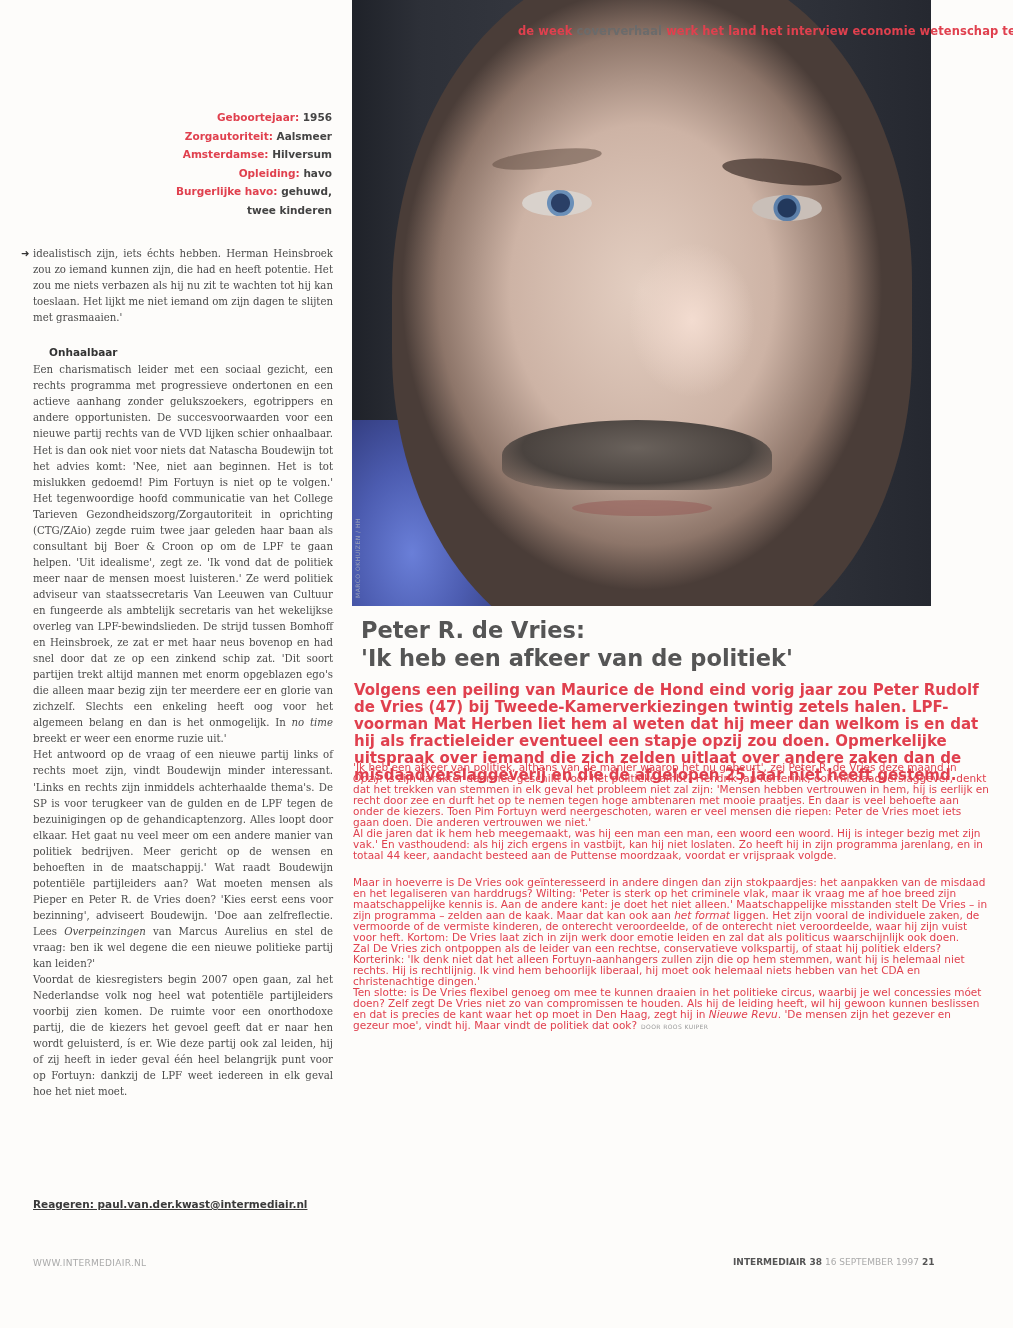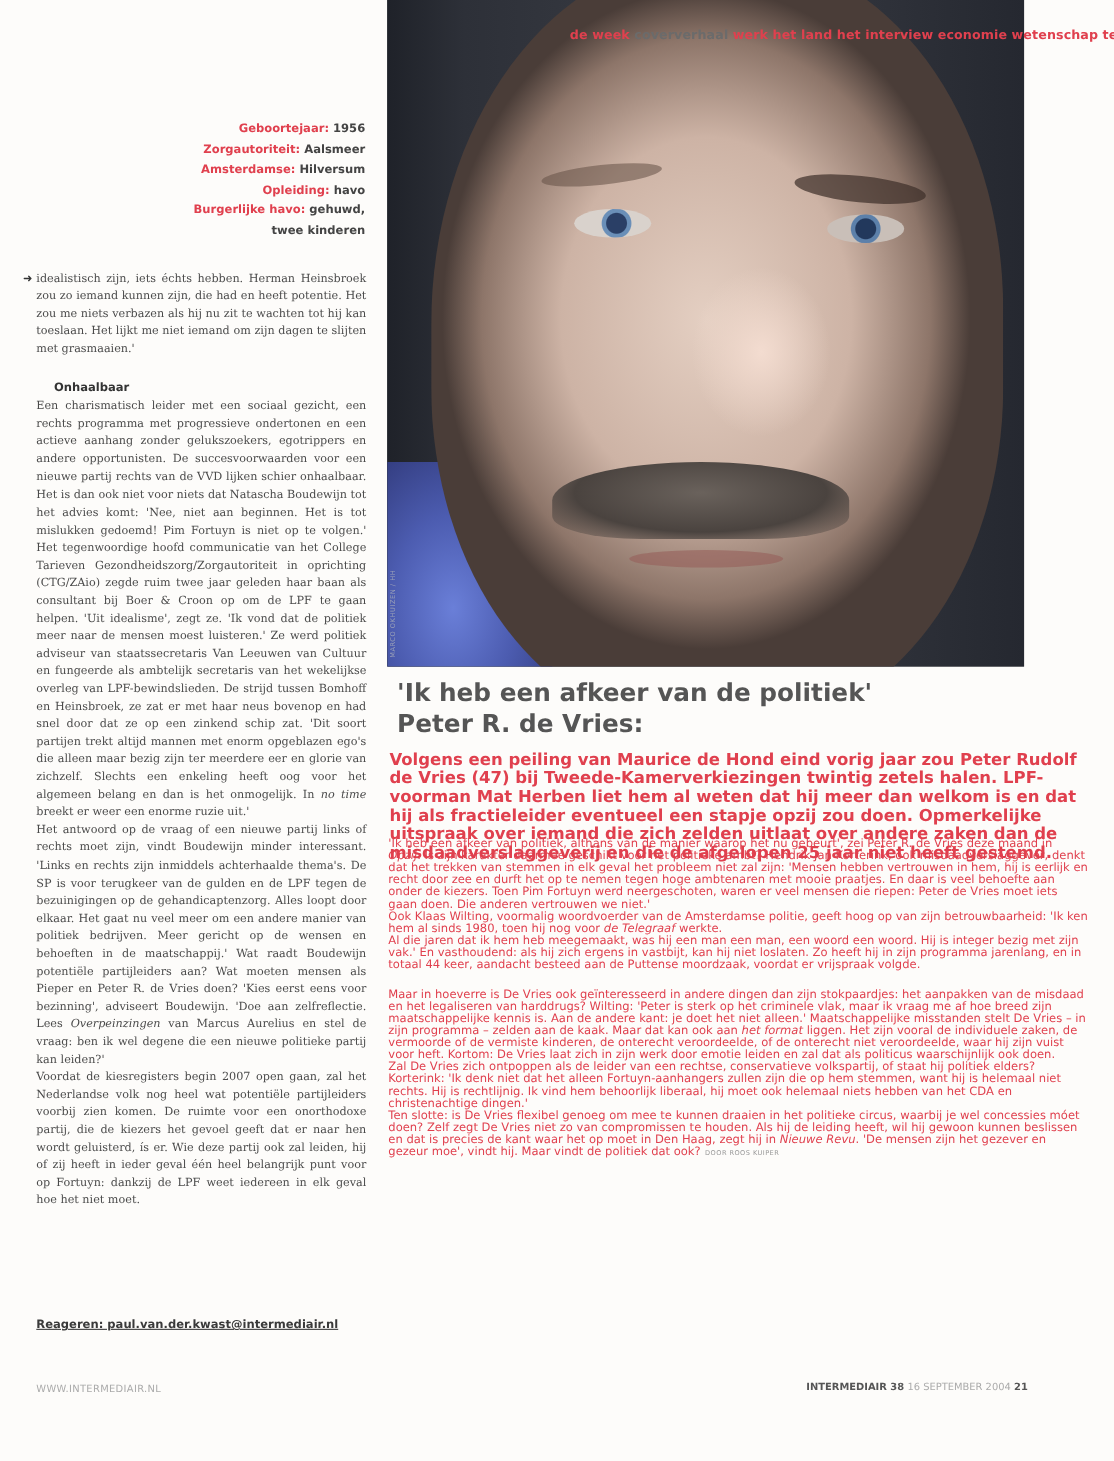--- a/index.html
+++ b/index.html
@@ -90,31 +90,30 @@
 <div id="left-col" class="serif">
   <p><span class="arrow sans">➜</span><span>idealistisch zijn, iets échts hebben. Herman Heinsbroek zou zo iemand kunnen zijn, die had en heeft potentie. Het zou me niets verbazen als hij nu zit te wachten tot hij kan toeslaan. Het lijkt me niet iemand om zijn dagen te slijten met grasmaaien.'</span></p>
   <h3 class="sans">Onhaalbaar</h3>
   <p><span>Een charismatisch leider met een sociaal gezicht, een rechts programma met progressieve ondertonen en een actieve aanhang zonder gelukszoekers, egotrippers en andere opportunisten. De succesvoorwaarden voor een nieuwe partij rechts van de VVD lijken schier onhaalbaar. Het is dan ook niet voor niets dat Natascha Boudewijn tot het advies komt: 'Nee, niet aan beginnen. Het is tot mislukken gedoemd! Pim Fortuyn is niet op te volgen.' Het tegenwoordige hoofd communicatie van het College Tarieven Gezondheidszorg/Zorgautoriteit in oprichting (CTG/ZAio) zegde ruim twee jaar geleden haar baan als consultant bij Boer &amp; Croon op om de LPF te gaan helpen. 'Uit idealisme', zegt ze. 'Ik vond dat de politiek meer naar de mensen moest luisteren.' Ze werd politiek adviseur van staatssecretaris Van Leeuwen van Cultuur en fungeerde als ambtelijk secretaris van het wekelijkse overleg van LPF-bewindslieden. De strijd tussen Bomhoff en Heinsbroek, ze zat er met haar neus bovenop en had snel door dat ze op een zinkend schip zat. 'Dit soort partijen trekt altijd mannen met enorm opgeblazen ego's die alleen maar bezig zijn ter meerdere eer en glorie van zichzelf. Slechts een enkeling heeft oog voor het algemeen belang en dan is het onmogelijk. In </span><em>no time</em><span> breekt er weer een enorme ruzie uit.'</span></p>
   <p><span>Het antwoord op de vraag of een nieuwe partij links of rechts moet zijn, vindt Boudewijn minder interessant. 'Links en rechts zijn inmiddels achterhaalde thema's. De SP is voor terugkeer van de gulden en de LPF tegen de bezuinigingen op de gehandicaptenzorg. Alles loopt door elkaar. Het gaat nu veel meer om een andere manier van politiek bedrijven. Meer gericht op de wensen en behoeften in de maatschappij.' Wat raadt Boudewijn potentiële partijleiders aan? Wat moeten mensen als Pieper en Peter R. de Vries doen? 'Kies eerst eens voor bezinning', adviseert Boudewijn. 'Doe aan zelfreflectie. Lees </span><em>Overpeinzingen</em><span> van Marcus Aurelius en stel de vraag: ben ik wel degene die een nieuwe politieke partij kan leiden?'</span></p>
   <p>Voordat de kiesregisters begin 2007 open gaan, zal het Nederlandse volk nog heel wat potentiële partijleiders voorbij zien komen. De ruimte voor een onorthodoxe partij, die de kiezers het gevoel geeft dat er naar hen wordt geluisterd, ís er. Wie deze partij ook zal leiden, hij of zij heeft in ieder geval één heel belangrijk punt voor op Fortuyn: dankzij de LPF weet iedereen in elk geval hoe het niet moet.</p>
 </div>
 <div id="contact" class="sans">Reageren: paul.van.der.kwast@intermediair.nl</div>
 
 <div id="headline" class="sans">
+  <div>Peter R. de Vries:</div>
   <div>'Ik heb een afkeer van de politiek'</div>
-  <div>Peter R. de Vries:</div>
 </div>
 
 <div id="intro" class="sans">Volgens een peiling van Maurice de Hond eind vorig jaar zou Peter Rudolf de Vries (47) bij Tweede-Kamerverkiezingen twintig zetels halen. LPF-voorman Mat Herben liet hem al weten dat hij meer dan welkom is en dat hij als fractieleider eventueel een stapje opzij zou doen. Opmerkelijke uitspraak over iemand die zich zelden uitlaat over andere zaken dan de misdaadverslaggeverij en die de afgelopen 25 jaar niet heeft gestemd.</div>
 
 <div id="body-right" class="sans">
   <p><span>'Ik heb een afkeer van politiek, althans van de manier waarop het nu gebeurt', zei Peter R. de Vries deze maand in </span><em>Opzij</em><span>. Is zijn karakter daarmee geschikt voor het politieke ambt? Hendrik Jan Korterink, ook misdaadverslaggever, denkt dat het trekken van stemmen in elk geval het probleem niet zal zijn: 'Mensen hebben vertrouwen in hem, hij is eerlijk en recht door zee en durft het op te nemen tegen hoge ambtenaren met mooie praatjes. En daar is veel behoefte aan onder de kiezers. Toen Pim Fortuyn werd neergeschoten, waren er veel mensen die riepen: Peter de Vries moet iets gaan doen. Die anderen vertrouwen we niet.'</span></p>
-  <p><span>Ook Klaas Wilting, voormalig woordvoerder van de Amsterdamse politie, geeft hoog op van zijn betrouwbaarheid: 'Ik ken hem al sinds 1980, toen hij nog voor </span><em>de Telegraaf</em><span> werkte.</span></p>
   <p>Al die jaren dat ik hem heb meegemaakt, was hij een man een man, een woord een woord. Hij is integer bezig met zijn vak.' En vasthoudend: als hij zich ergens in vastbijt, kan hij niet loslaten. Zo heeft hij in zijn programma jarenlang, en in totaal 44 keer, aandacht besteed aan de Puttense moordzaak, voordat er vrijspraak volgde.</p>
   <p class="gap"><span>Maar in hoeverre is De Vries ook geïnteresseerd in andere dingen dan zijn stokpaardjes: het aanpakken van de misdaad en het legaliseren van harddrugs? Wilting: 'Peter is sterk op het criminele vlak, maar ik vraag me af hoe breed zijn maatschappelijke kennis is. Aan de andere kant: je doet het niet alleen.' Maatschappelijke misstanden stelt De Vries – in zijn programma – zelden aan de kaak. Maar dat kan ook aan </span><em>het format</em><span> liggen. Het zijn vooral de individuele zaken, de vermoorde of de vermiste kinderen, de onterecht veroordeelde, of de onterecht niet veroordeelde, waar hij zijn vuist voor heft. Kortom: De Vries laat zich in zijn werk door emotie leiden en zal dat als politicus waarschijnlijk ook doen.</span></p>
   <p>Zal De Vries zich ontpoppen als de leider van een rechtse, conservatieve volkspartij, of staat hij politiek elders? Korterink: 'Ik denk niet dat het alleen Fortuyn-aanhangers zullen zijn die op hem stemmen, want hij is helemaal niet rechts. Hij is rechtlijnig. Ik vind hem behoorlijk liberaal, hij moet ook helemaal niets hebben van het CDA en christenachtige dingen.'</p>
   <p><span>Ten slotte: is De Vries flexibel genoeg om mee te kunnen draaien in het politieke circus, waarbij je wel concessies móet doen? Zelf zegt De Vries niet zo van compromissen te houden. Als hij de leiding heeft, wil hij gewoon kunnen beslissen en dat is precies de kant waar het op moet in Den Haag, zegt hij in </span><em>Nieuwe Revu</em><span>. 'De mensen zijn het gezever en gezeur moe', vindt hij. Maar vindt de politiek dat ook?</span><span id="byline">DOOR ROOS KUIPER</span></p>
 </div>
 
 <div id="footer-url" class="sans">WWW.INTERMEDIAIR.NL</div>
 <div id="footer-right" class="sans">
-  <span class="mag">INTERMEDIAIR 38</span><span class="date">16 SEPTEMBER 2004</span><span class="page">21</span>
+  <span class="mag">INTERMEDIAIR 38</span><span class="date">16 SEPTEMBER 1997</span><span class="page">21</span>
 </div>
 
 </body></html>

